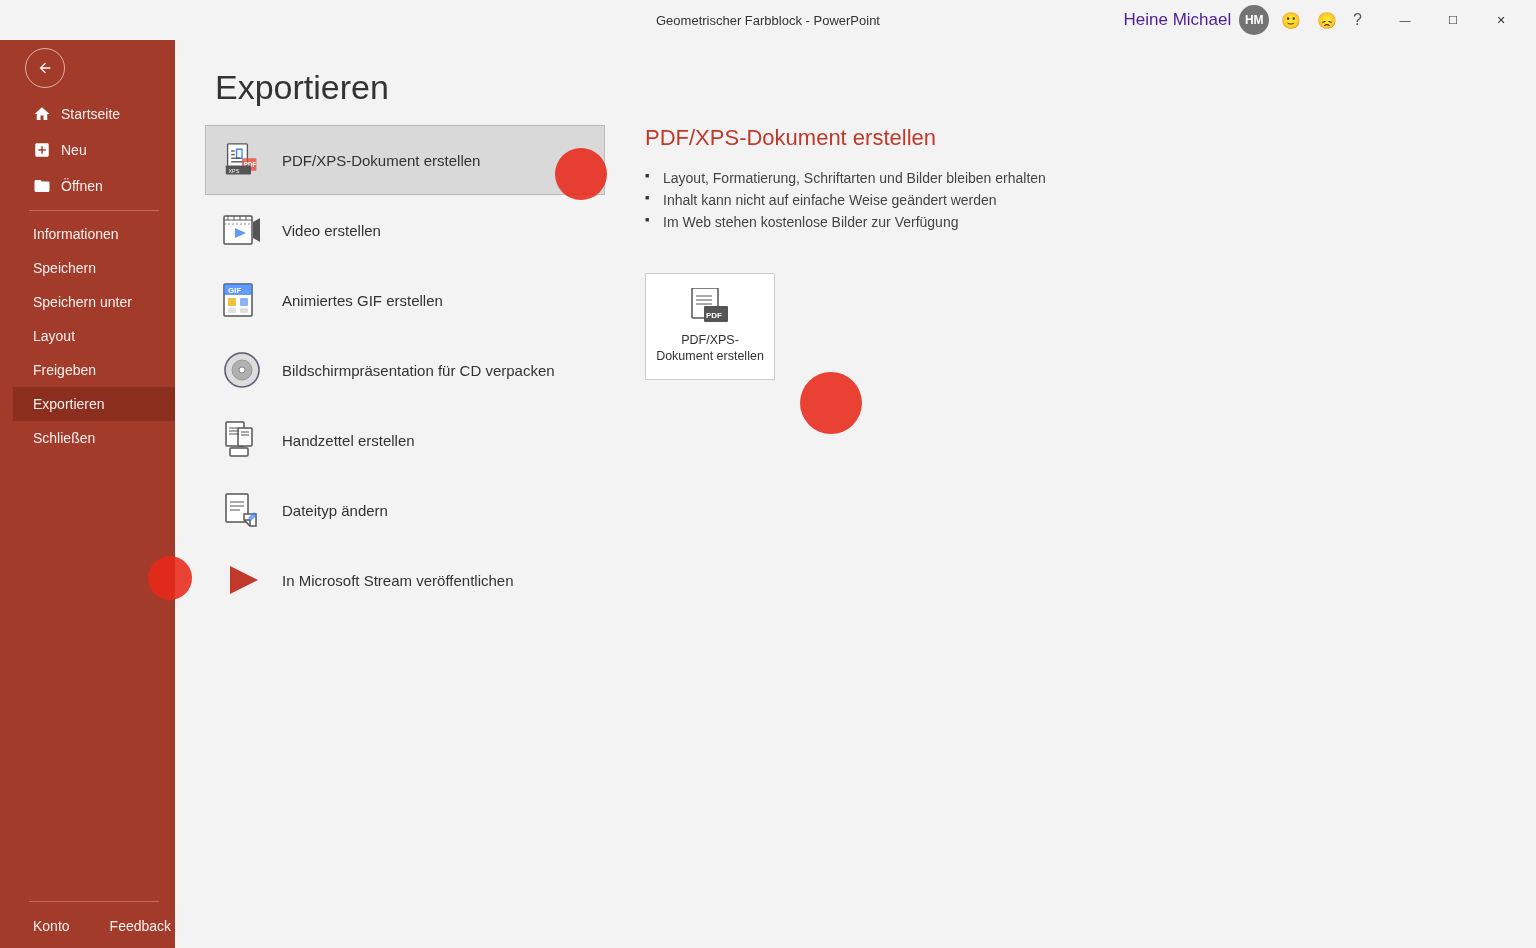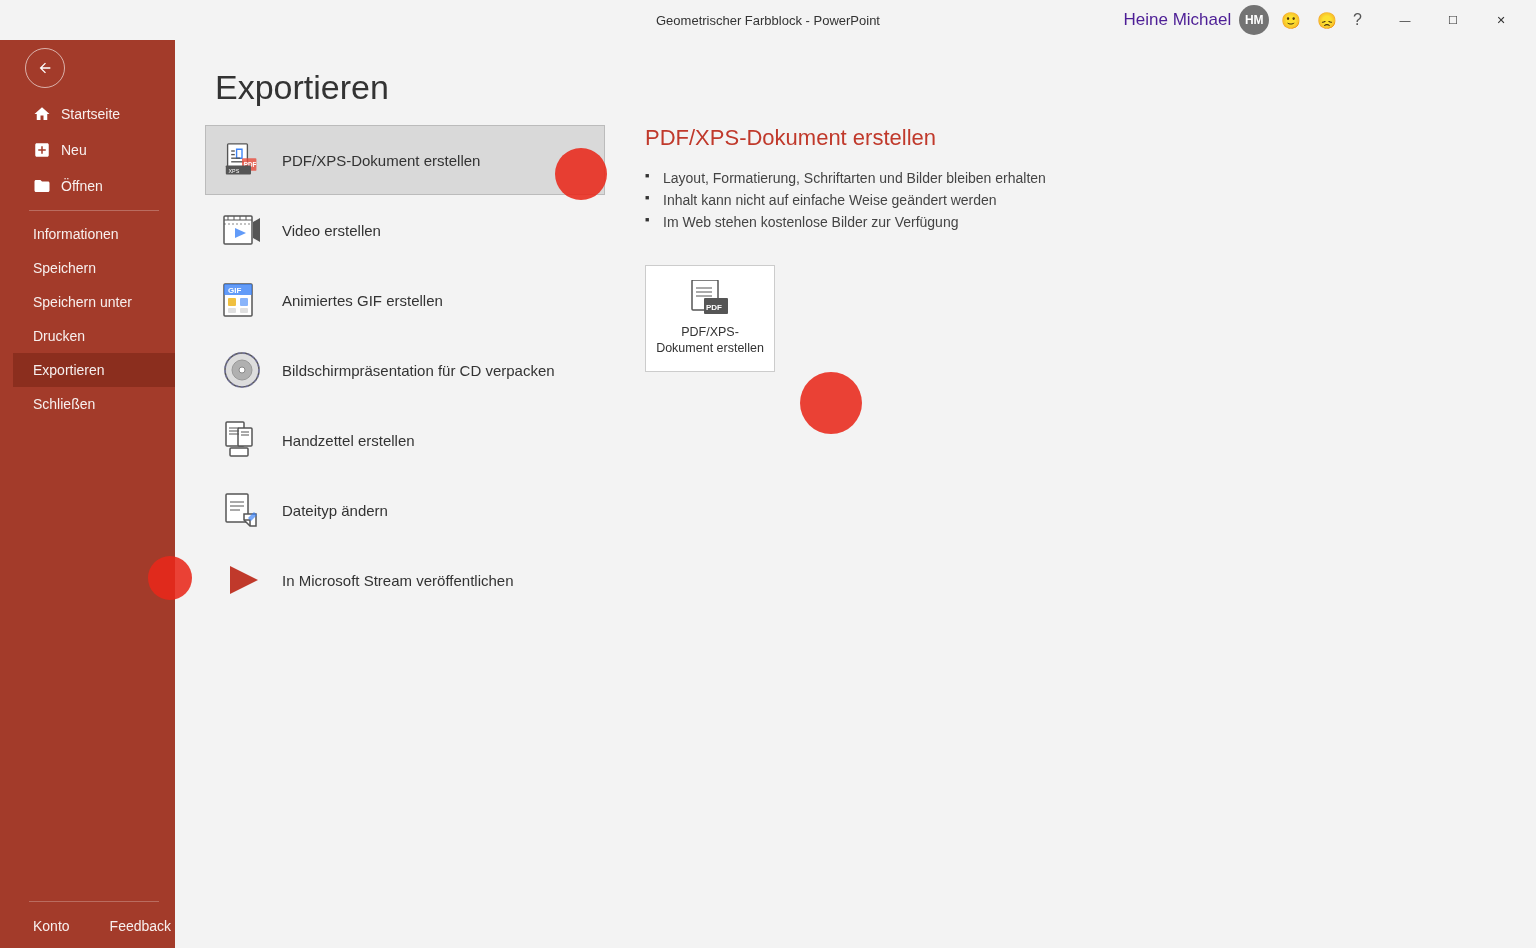--- a/index.html
+++ b/index.html
@@ -62,21 +62,21 @@
       display: flex; align-items: center; gap: 20px; padding: 14px 16px; cursor: pointer;
       border: 1px solid transparent;
     }
     .export-item.active { background: #d9d9d9; border: 1px solid #bbb; }
     .export-item-icon { width: 40px; height: 40px; flex-shrink: 0; display: flex; align-items: center; justify-content: center; }
     .export-item-label { font-size: 15px; color: #333; }
 
     
     .detail-panel { flex: 1; }
     .detail-title { font-size: 22px; color: #c0392b; font-weight: 400; margin-bottom: 16px; }
-    .detail-bullets { list-style: none; margin-bottom: 32px; }
+    .detail-bullets { list-style: none; margin-bottom: 40px; }
     .detail-bullets li { font-size: 14px; color: #444; padding: 3px 0; padding-left: 18px; position: relative; }
     .detail-bullets li::before { content: '■'; font-size: 7px; position: absolute; left: 0; top: 5px; color: #333; }
 
     .detail-button {
       width: 130px; background: white; border: 1px solid #ccc; padding: 14px 10px;
       display: flex; flex-direction: column; align-items: center; gap: 8px; cursor: pointer;
     }
     .detail-button-label { font-size: 12.5px; color: #333; text-align: center; line-height: 1.3; }
 
     
@@ -140,21 +140,24 @@
       <div class="sidebar-item">
         <span>Informationen</span>
       </div>
       <div class="sidebar-item">
         <span>Speichern</span>
       </div>
       <div class="sidebar-item">
         <span>Speichern unter</span>
       </div>
       <div class="sidebar-item">
-        <span>Drucken</span>
+        <span>Layout</span>
+      </div>
+      <div class="sidebar-item">
+        <span>Freigeben</span>
       </div>
       <div class="sidebar-item active">
         <span>Exportieren</span>
       </div>
       <div class="sidebar-item">
         <span>Schließen</span>
       </div>
     </div>
     <div class="sidebar-spacer"></div>
     <hr class="sidebar-divider">

